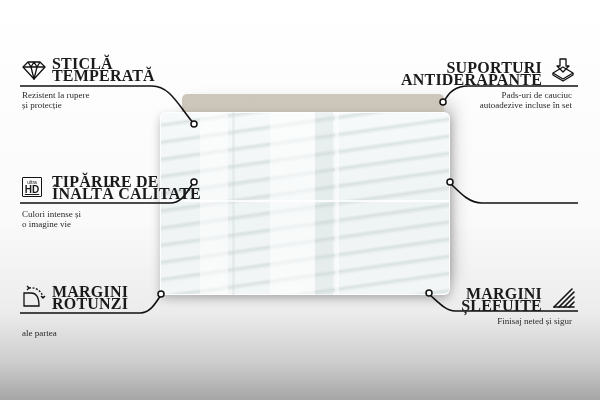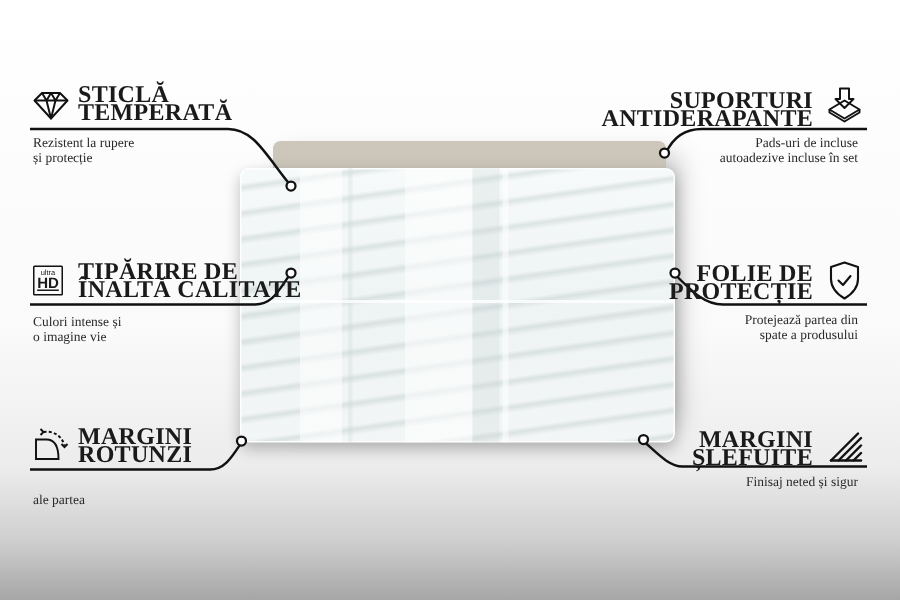--- a/index.html
+++ b/index.html
@@ -126,36 +126,24 @@
   <div class="feature right" style="right:0;top:58px;width:200px;height:50px;">
     <svg class="icon" style="right:24px;top:0px;" width="26" height="24" viewBox="0 0 26 24">
       <g fill="none" stroke="#111" stroke-width="1.3" stroke-linejoin="round">
         <path d="M10 1 L16 1 L16 8 L19 8 L13 14 L7 8 L10 8 Z"></path>
         <path d="M3 15 L13 9 L23 15 L13 21 Z"></path>
         <path d="M3 15 L3 17 L13 23 L23 17 L23 15"></path>
       </g>
     </svg>
     <div class="title" style="top:4px;">Suporturi</div>
     <div class="title" style="top:16px;">antiderapante</div>
-    <div class="desc" style="top:32px;">Pads-uri de incluse</div>
+    <div class="desc" style="top:32px;">Pads-uri de cauciuc</div>
     <div class="desc" style="top:42px;">autoadezive incluse în set</div>
   </div>
 
-  <div class="feature right" style="right:0;top:174px;width:200px;height:50px;">
-    <svg class="icon" style="right:26px;top:0px;" width="22" height="26" viewBox="0 0 22 26">
-      <g fill="none" stroke="#111" stroke-width="1.4" stroke-linejoin="round" stroke-linecap="round">
-        <path d="M11 1 L20 4 L20 12 C20 18 16 22 11 25 C6 22 2 18 2 12 L2 4 Z"></path>
-        <path d="M7 13 L10 16 L15 10"></path>
-      </g>
-    </svg>
-    <div class="title" style="top:3px;">Folie de</div>
-    <div class="title" style="top:15px;">protecție</div>
-    <div class="desc" style="top:34px;">Protejează partea din</div>
-    <div class="desc" style="top:44px;">spate a produsului</div>
-  </div>
 
   <div class="feature right" style="right:0;top:284px;width:200px;height:50px;">
     <svg class="icon" style="right:24px;top:4px;" width="24" height="20" viewBox="0 0 24 20">
       <g fill="none" stroke="#111" stroke-width="1.6" stroke-linecap="round">
         <path d="M2 19 L20 1"></path>
         <path d="M7 19 L22 4"></path>
         <path d="M12 19 L22 9"></path>
         <path d="M17 19 L22 14"></path>
         <path d="M2 19 L22 19"></path>
       </g>

